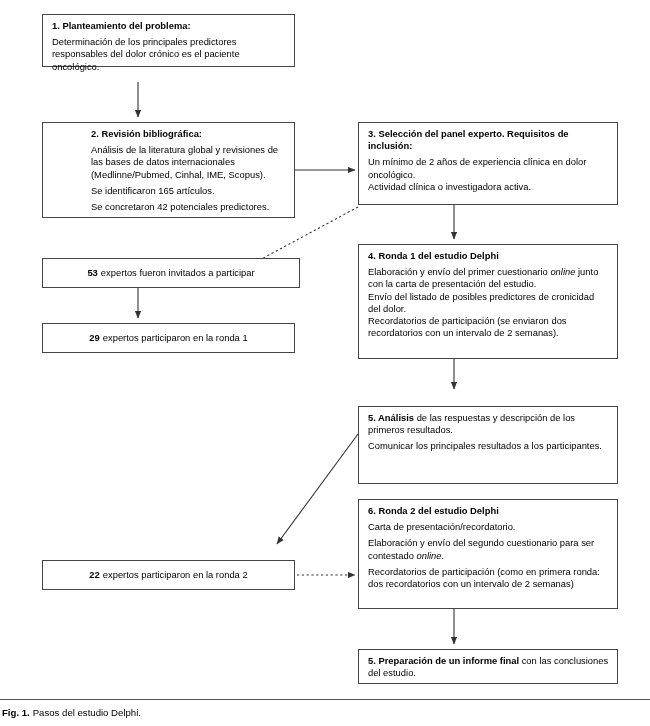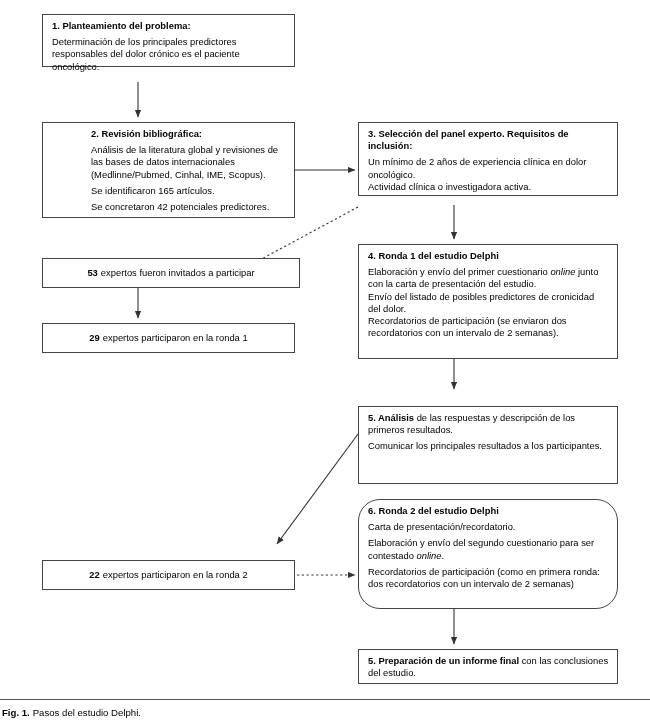--- a/index.html
+++ b/index.html
@@ -135,39 +135,39 @@
     <p class="gap">Determinación de los principales predictores responsables del dolor crónico es el paciente oncológico.</p>
   </div>
 
   <div class="node" style="left:42px; top:122px; width:253px; height:96px;padding-left:48px;">
     <p><span class="ttl">2. Revisión bibliográfica:</span></p>
     <p class="gap">Análisis de la literatura global y revisiones de las bases de datos internacionales (Medlinne/Pubmed, Cinhal, IME, Scopus).</p>
     <p class="gap">Se identificaron 165 artículos.</p>
     <p class="gap">Se concretaron 42 potenciales predictores.</p>
   </div>
 
-  <div class="node" style="left:358px; top:122px; width:260px; height:74px;">
+  <div class="node" style="left:358px; top:122px; width:260px; height:83px;">
     <p><span class="ttl">3. Selección del panel experto. Requisitos de inclusión:</span></p>
     <p class="gap">Un mínimo de 2 años de experiencia clínica en dolor oncológico.</p>
     <p>Actividad clínica o investigadora activa.</p>
   </div>
 
   <div class="node" style="left:358px; top:244px; width:260px; height:115px;">
     <p><span class="ttl">4. Ronda 1 del estudio Delphi</span></p>
     <p class="gap"><span>Elaboración y envío del primer cuestionario </span><i>online</i><span> junto con la carta de presentación del estudio.</span></p>
     <p>Envío del listado de posibles predictores de cronicidad del dolor.</p>
     <p>Recordatorios de participación (se enviaron dos recordatorios con un intervalo de 2 semanas).</p>
   </div>
 
   <div class="node" style="left:358px; top:406px; width:260px; height:78px;">
     <p><span class="ttl">5. Análisis</span><span> de las respuestas y descripción de los primeros resultados.</span></p>
     <p class="gap">Comunicar los principales resultados a los participantes.</p>
   </div>
 
-  <div class="node" style="left:358px; top:499px; width:260px; height:110px;border-radius:22px;">
+  <div class="node" style="left:358px; top:499px; width:260px; height:110px;">
     <p><span class="ttl">6. Ronda 2 del estudio Delphi</span></p>
     <p class="gap">Carta de presentación/recordatorio.</p>
     <p class="gap"><span>Elaboración y envío del segundo cuestionario para ser contestado </span><i>online</i><span>.</span></p>
     <p class="gap">Recordatorios de participación (como en primera ronda: dos recordatorios con un intervalo de 2 semanas)</p>
   </div>
 
   <div class="node" style="left:358px; top:649px; width:260px; height:35px;">
     <p><span class="ttl">5. Preparación de un informe final</span><span> con las conclusiones del estudio.</span></p>
   </div>
 

